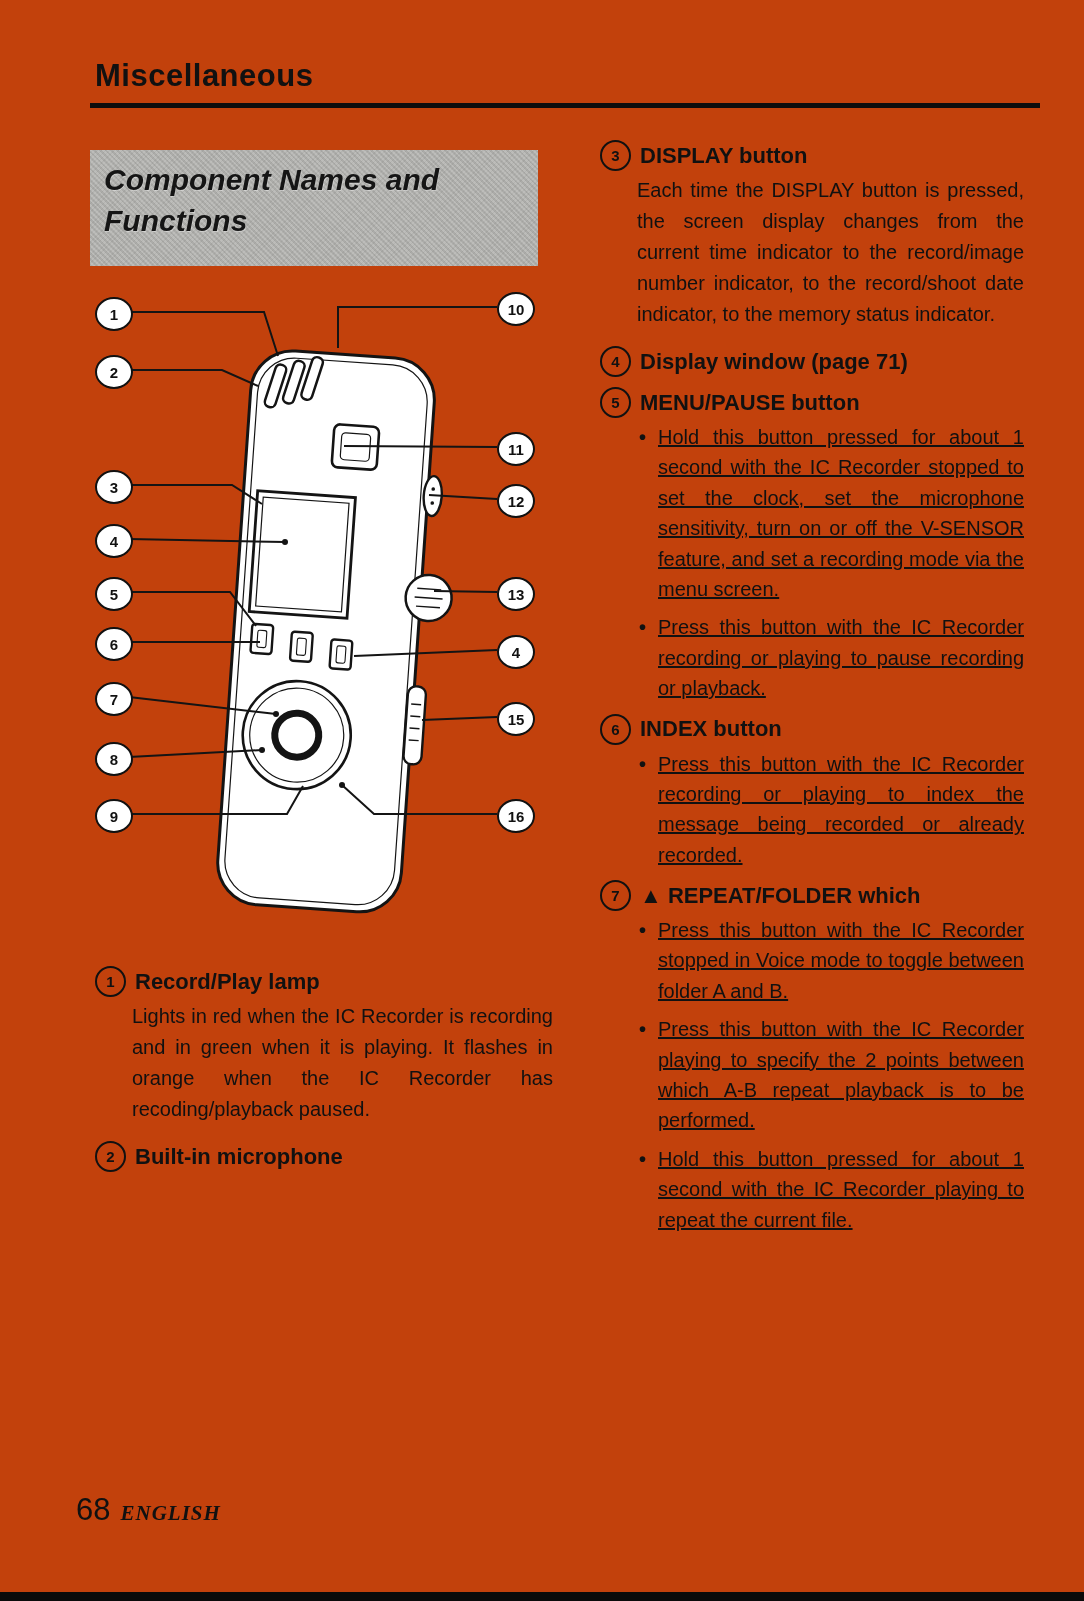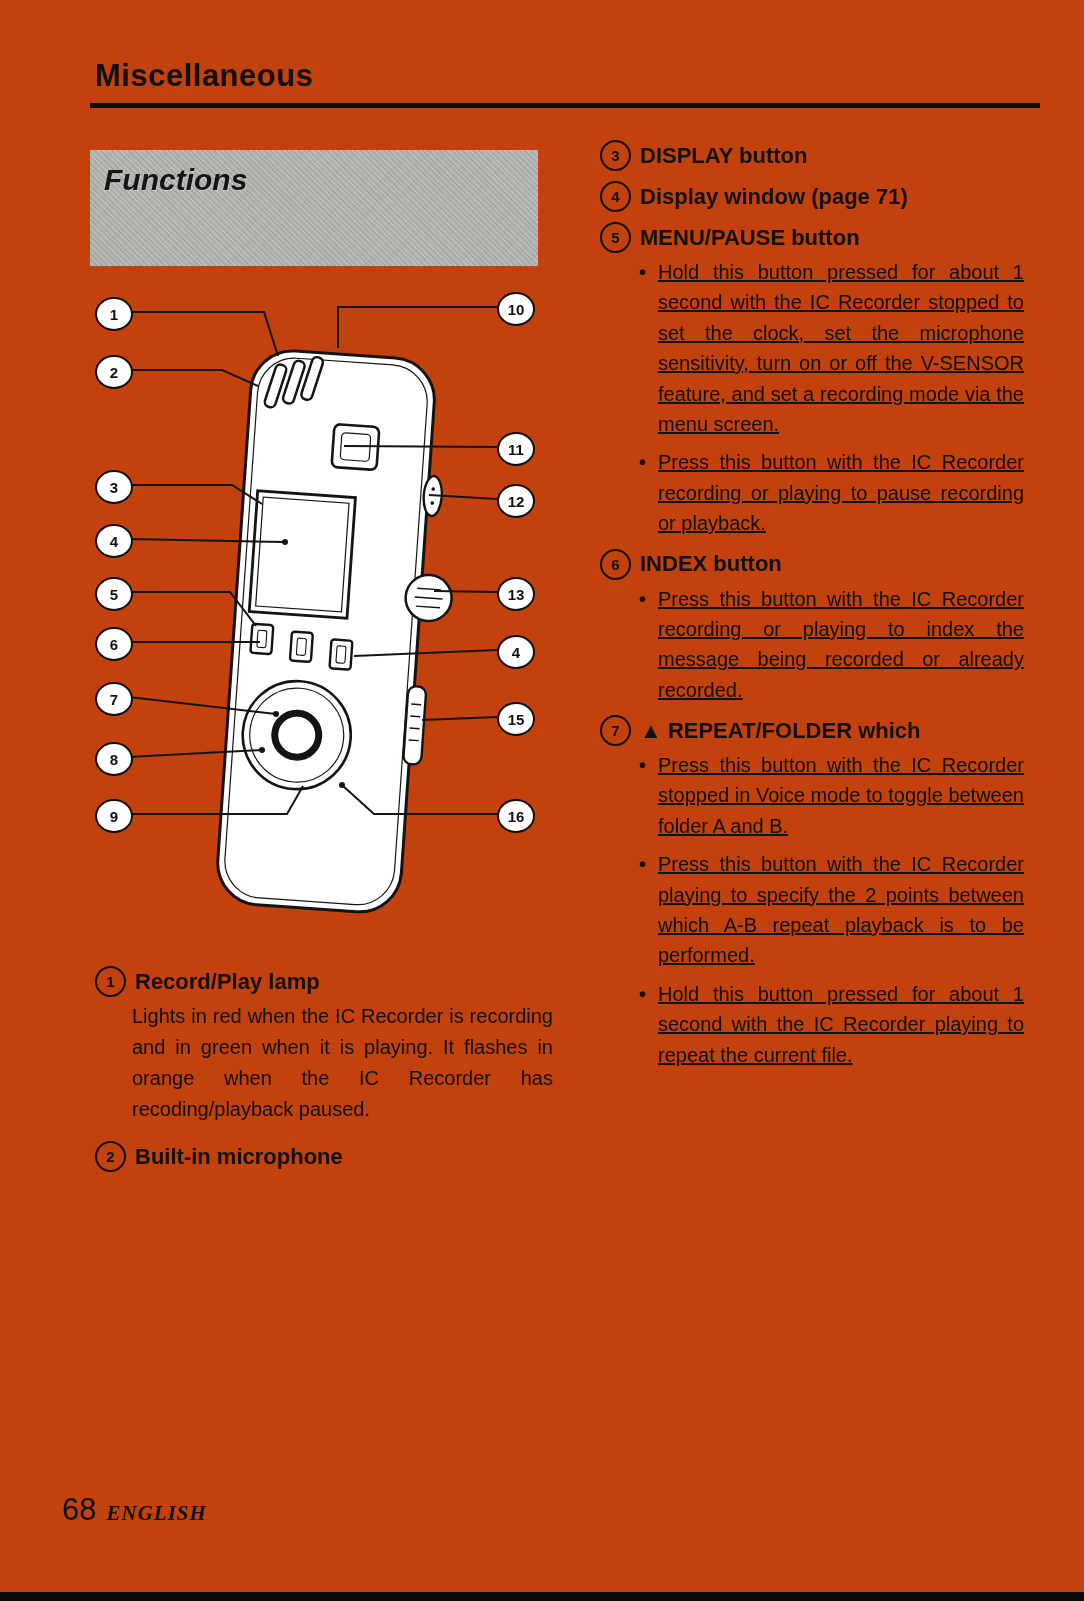--- a/index.html
+++ b/index.html
@@ -81,39 +81,40 @@
     text-align:justify;
     text-decoration:underline;
   }
   .bullet::before{
     content:"\2022";
     position:absolute;left:2px;top:0;
     font-weight:bold;
   }
   
   .footer{
-    position:absolute;left:62px;top:1492px;
+    position:absolute;left:76px;top:1492px;
     display:flex;align-items:baseline;gap:10px;
   }
   .page-number{font-size:31px;font-weight:normal;}
   .language-label{
     font-family:"Liberation Serif", serif;
     font-style:italic;font-weight:bold;
     font-size:21px;letter-spacing:1px;
   }
 </style>
 </head>
 <body>
 
 <div class="page">
 
   <div class="section-title">Miscellaneous</div>
   <div class="header-rule"></div>
 
   <div class="heading-box">
+    <div class="hb-line">Component Names and</div>
     <div class="hb-line">Functions</div>
   </div>
 
   <div class="diagram">
     <svg width="470" height="672" viewBox="0 0 470 672">
 
       <g transform="rotate(4 245 350)" fill="#ffffff" stroke="#141414">
         <rect x="152" y="72" width="184" height="555" rx="42" ry="42" stroke-width="3"></rect>
         <rect x="159" y="79" width="170" height="541" rx="37" ry="37" fill="none" stroke-width="1.2"></rect>
 
@@ -228,20 +229,21 @@
     </div>
   </div>
 
   <div class="text-col col-right-text">
 
     <div class="entry">
       <div class="entry-head">
         <span class="cnum">3</span>
         <span class="entry-title">DISPLAY button</span>
       </div>
+      <p class="entry-body">Each time the DISPLAY button is pressed, the screen display changes from the current time indicator to the record/image number indicator, to the record/shoot date indicator, to the memory status indicator.</p>
     </div>
 
     <div class="entry">
       <div class="entry-head">
         <span class="cnum">4</span>
         <span class="entry-title">Display window (page 71)</span>
       </div>
     </div>
 
     <div class="entry">

